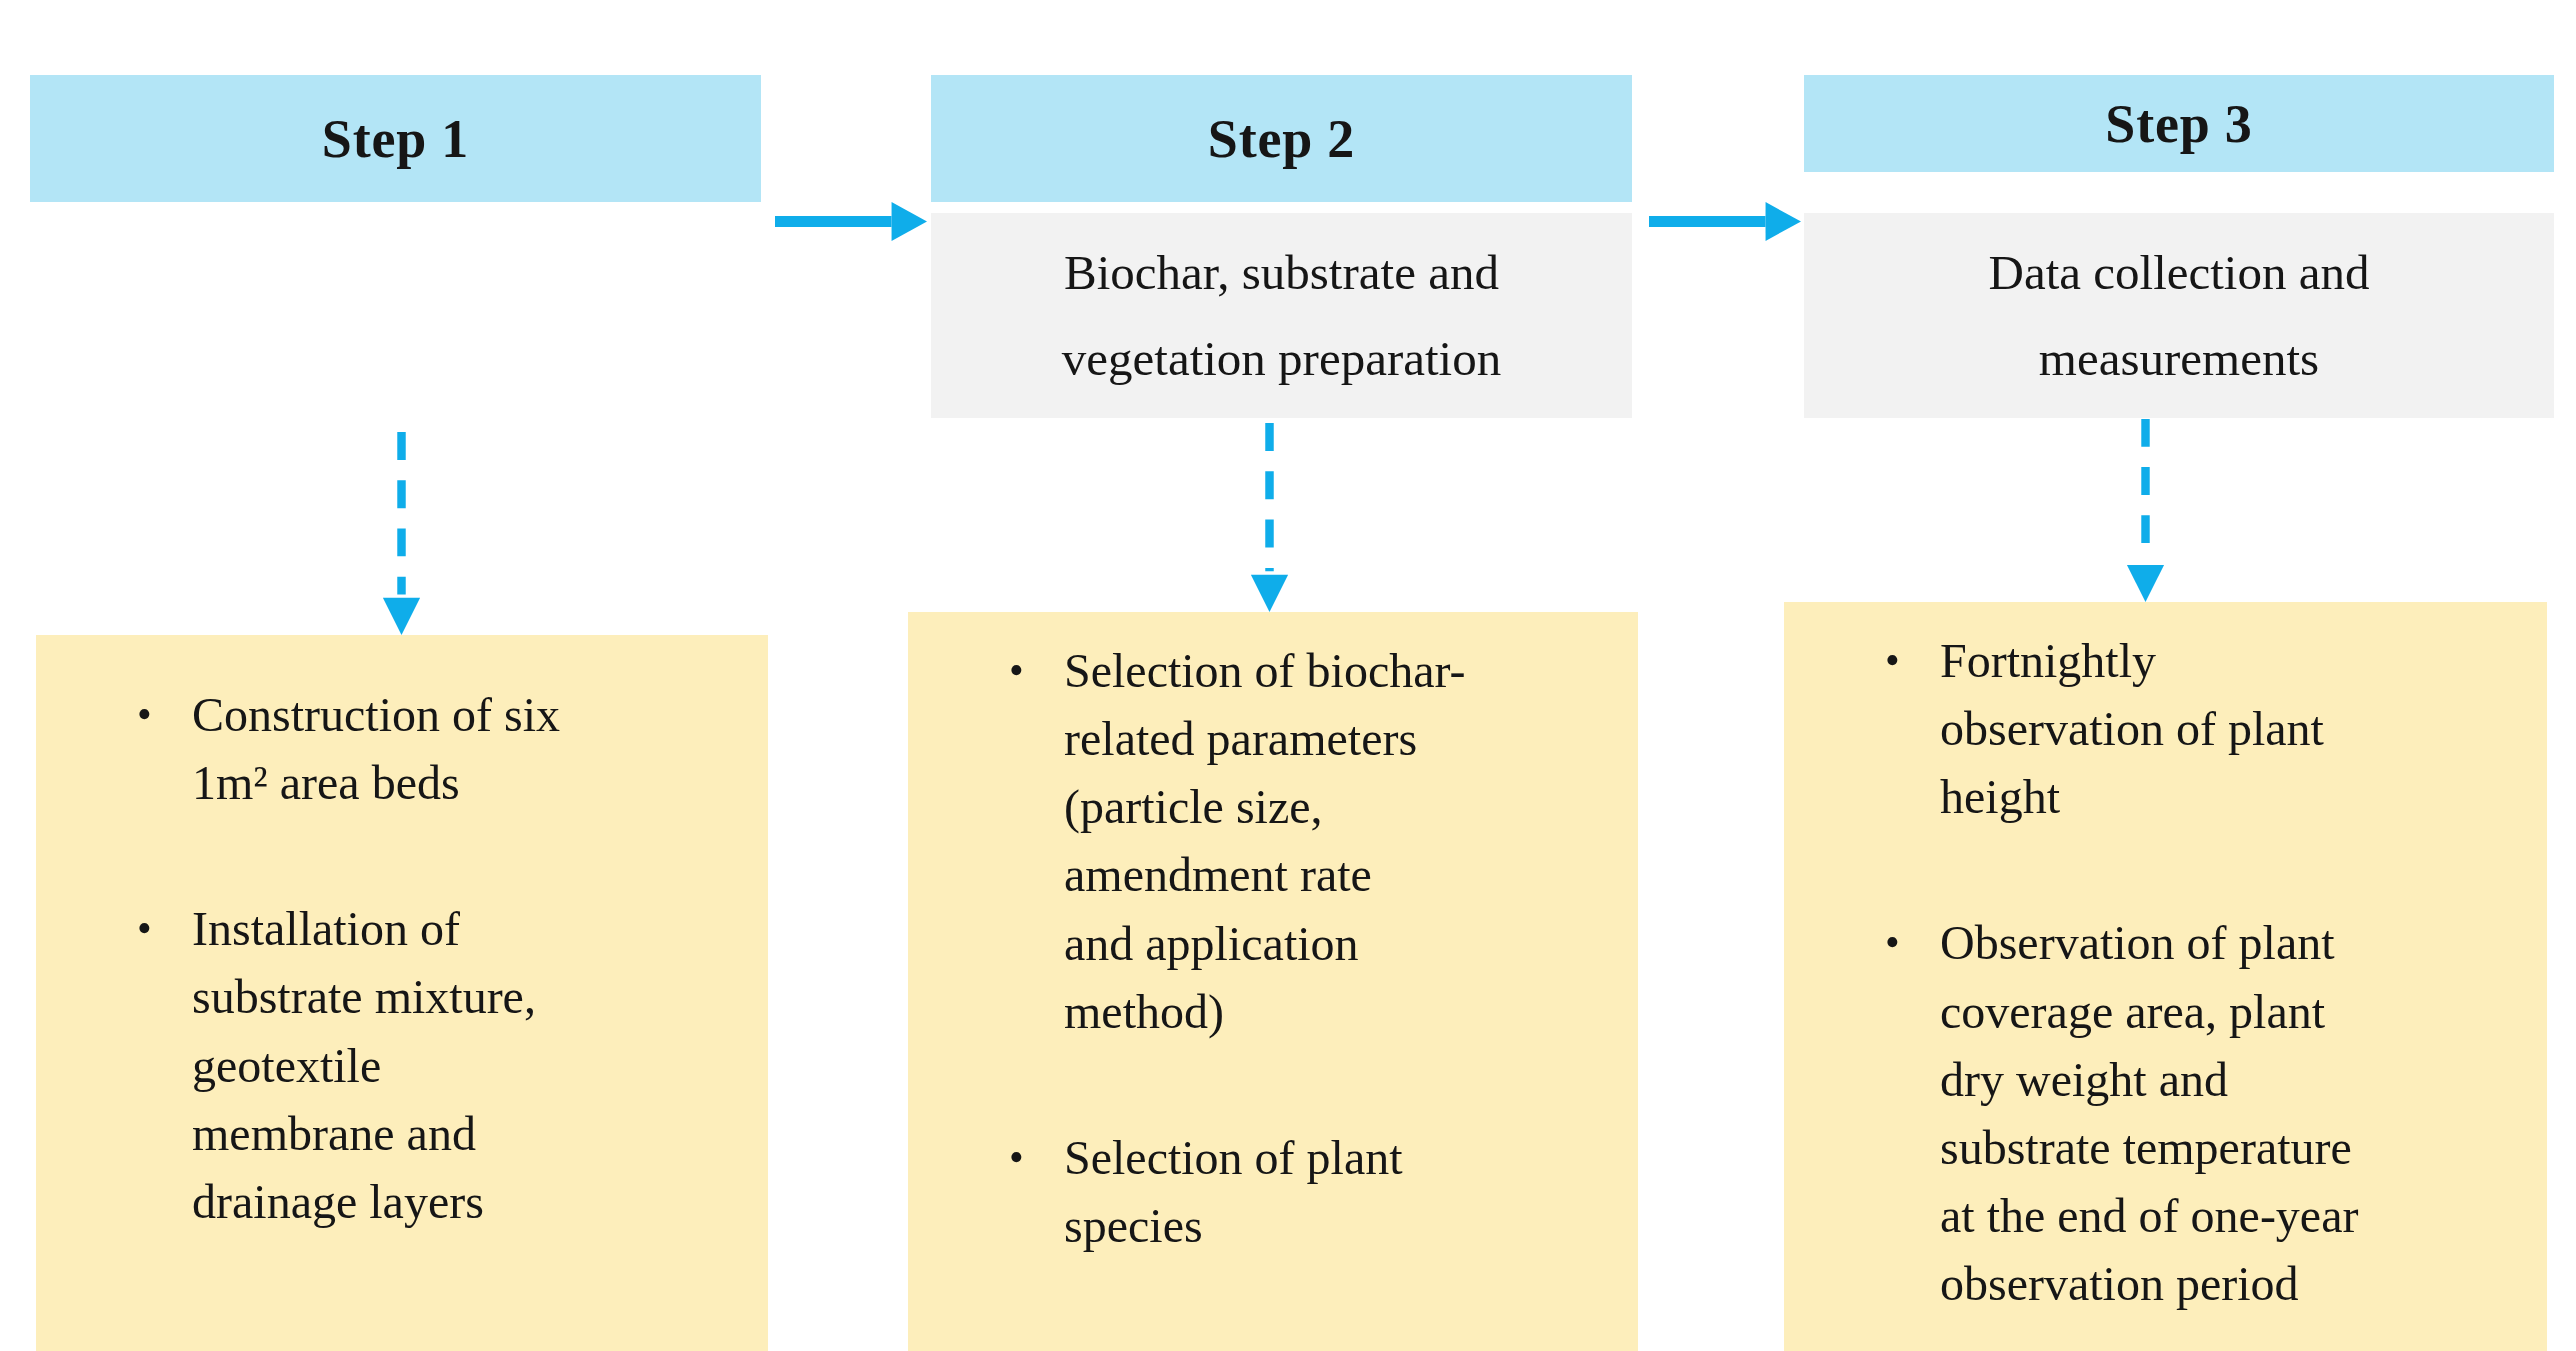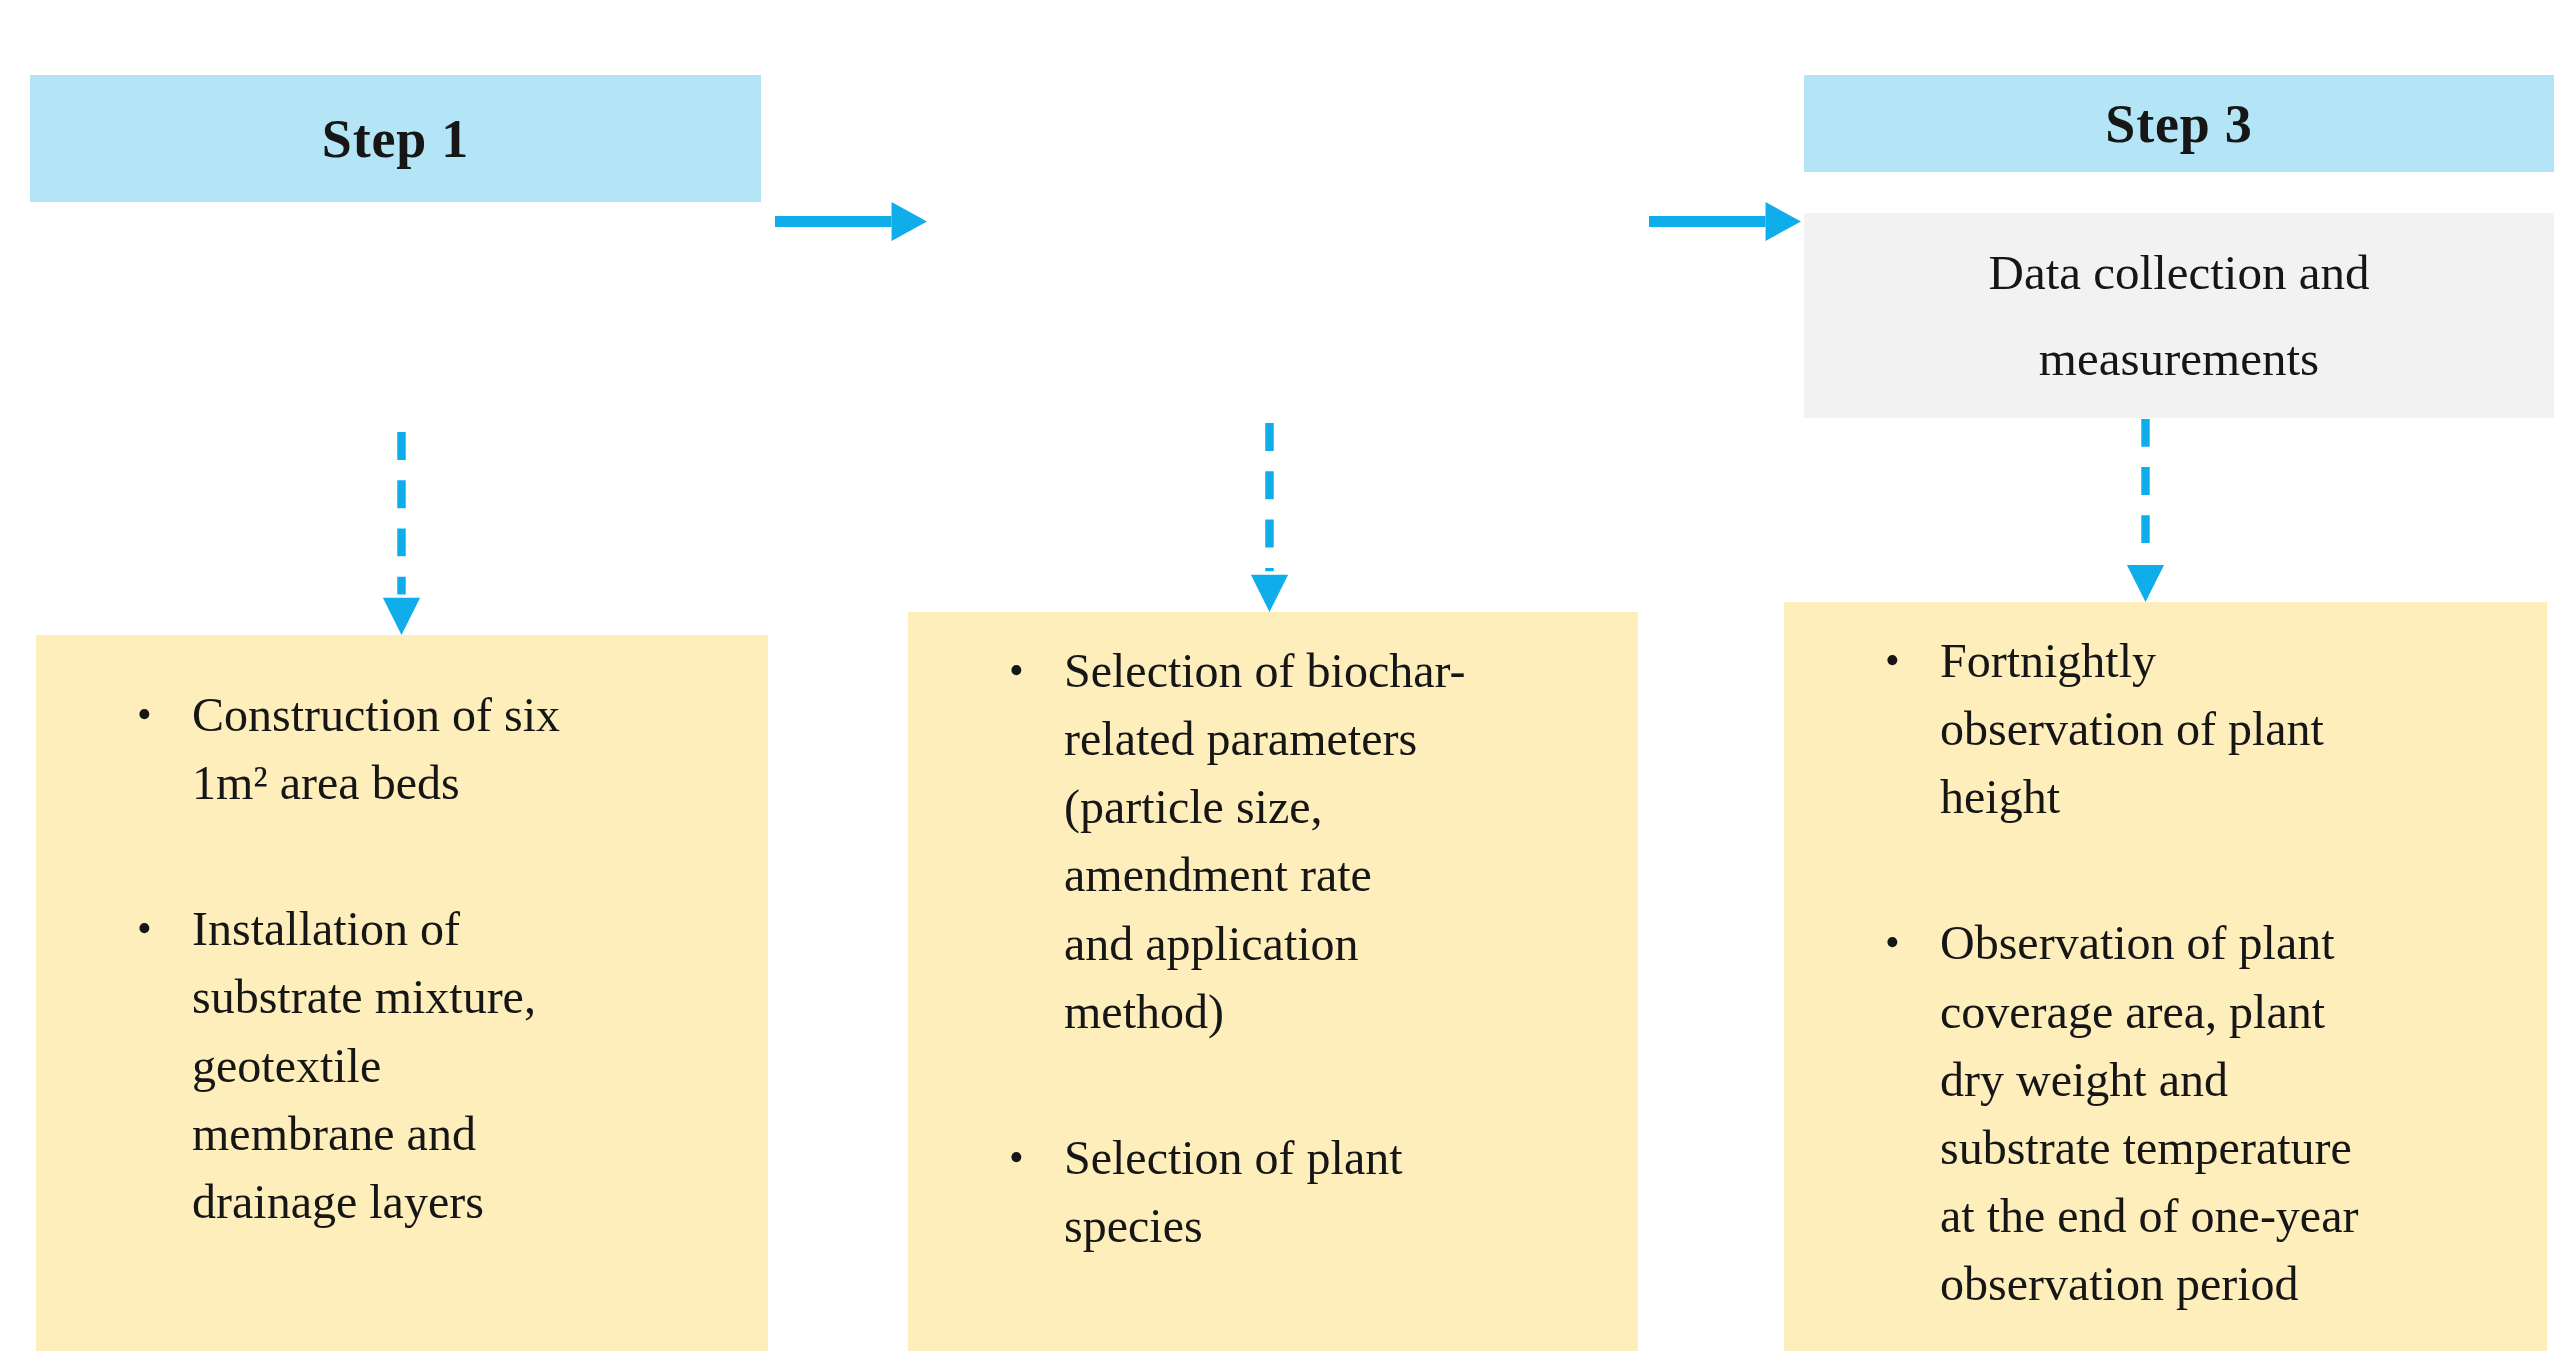--- a/index.html
+++ b/index.html
@@ -89,20 +89,27 @@
 drainage layers</span>
       </li>
     </ul>
   </div>
 
   <svg class="h-arrow" style="left:775px;top:149px;" width="152" height="51" viewBox="0 0 180 60">
     <line x1="0" y1="30" x2="138" y2="30"></line>
     <polygon points="138,7 180,30 138,53"></polygon>
   </svg>
 
+  <div class="step-header" style="left:931px;top:28px;width:701px;height:127px;">
+    <span>Step 2</span>
+  </div>
+  <div class="stage-box" style="left:931px;top:166px;width:701px;height:205px;">
+    <span>Biochar, substrate and
+vegetation preparation</span>
+  </div>
   <svg class="v-arrow" style="left:1244px;top:376px;" width="51" height="189" viewBox="0 0 60 223">
     <line x1="30" y1="0" x2="30" y2="175"></line>
     <polygon points="8,179 52,179 30,223"></polygon>
   </svg>
   <div class="note-box tight" style="left:908px;top:565px;width:730px;height:756px;">
     <ul class="note-list">
       <li class="note-item">
         <span class="bullet-dot">•</span>
         <span class="note-text">Selection of biochar-
 related parameters

